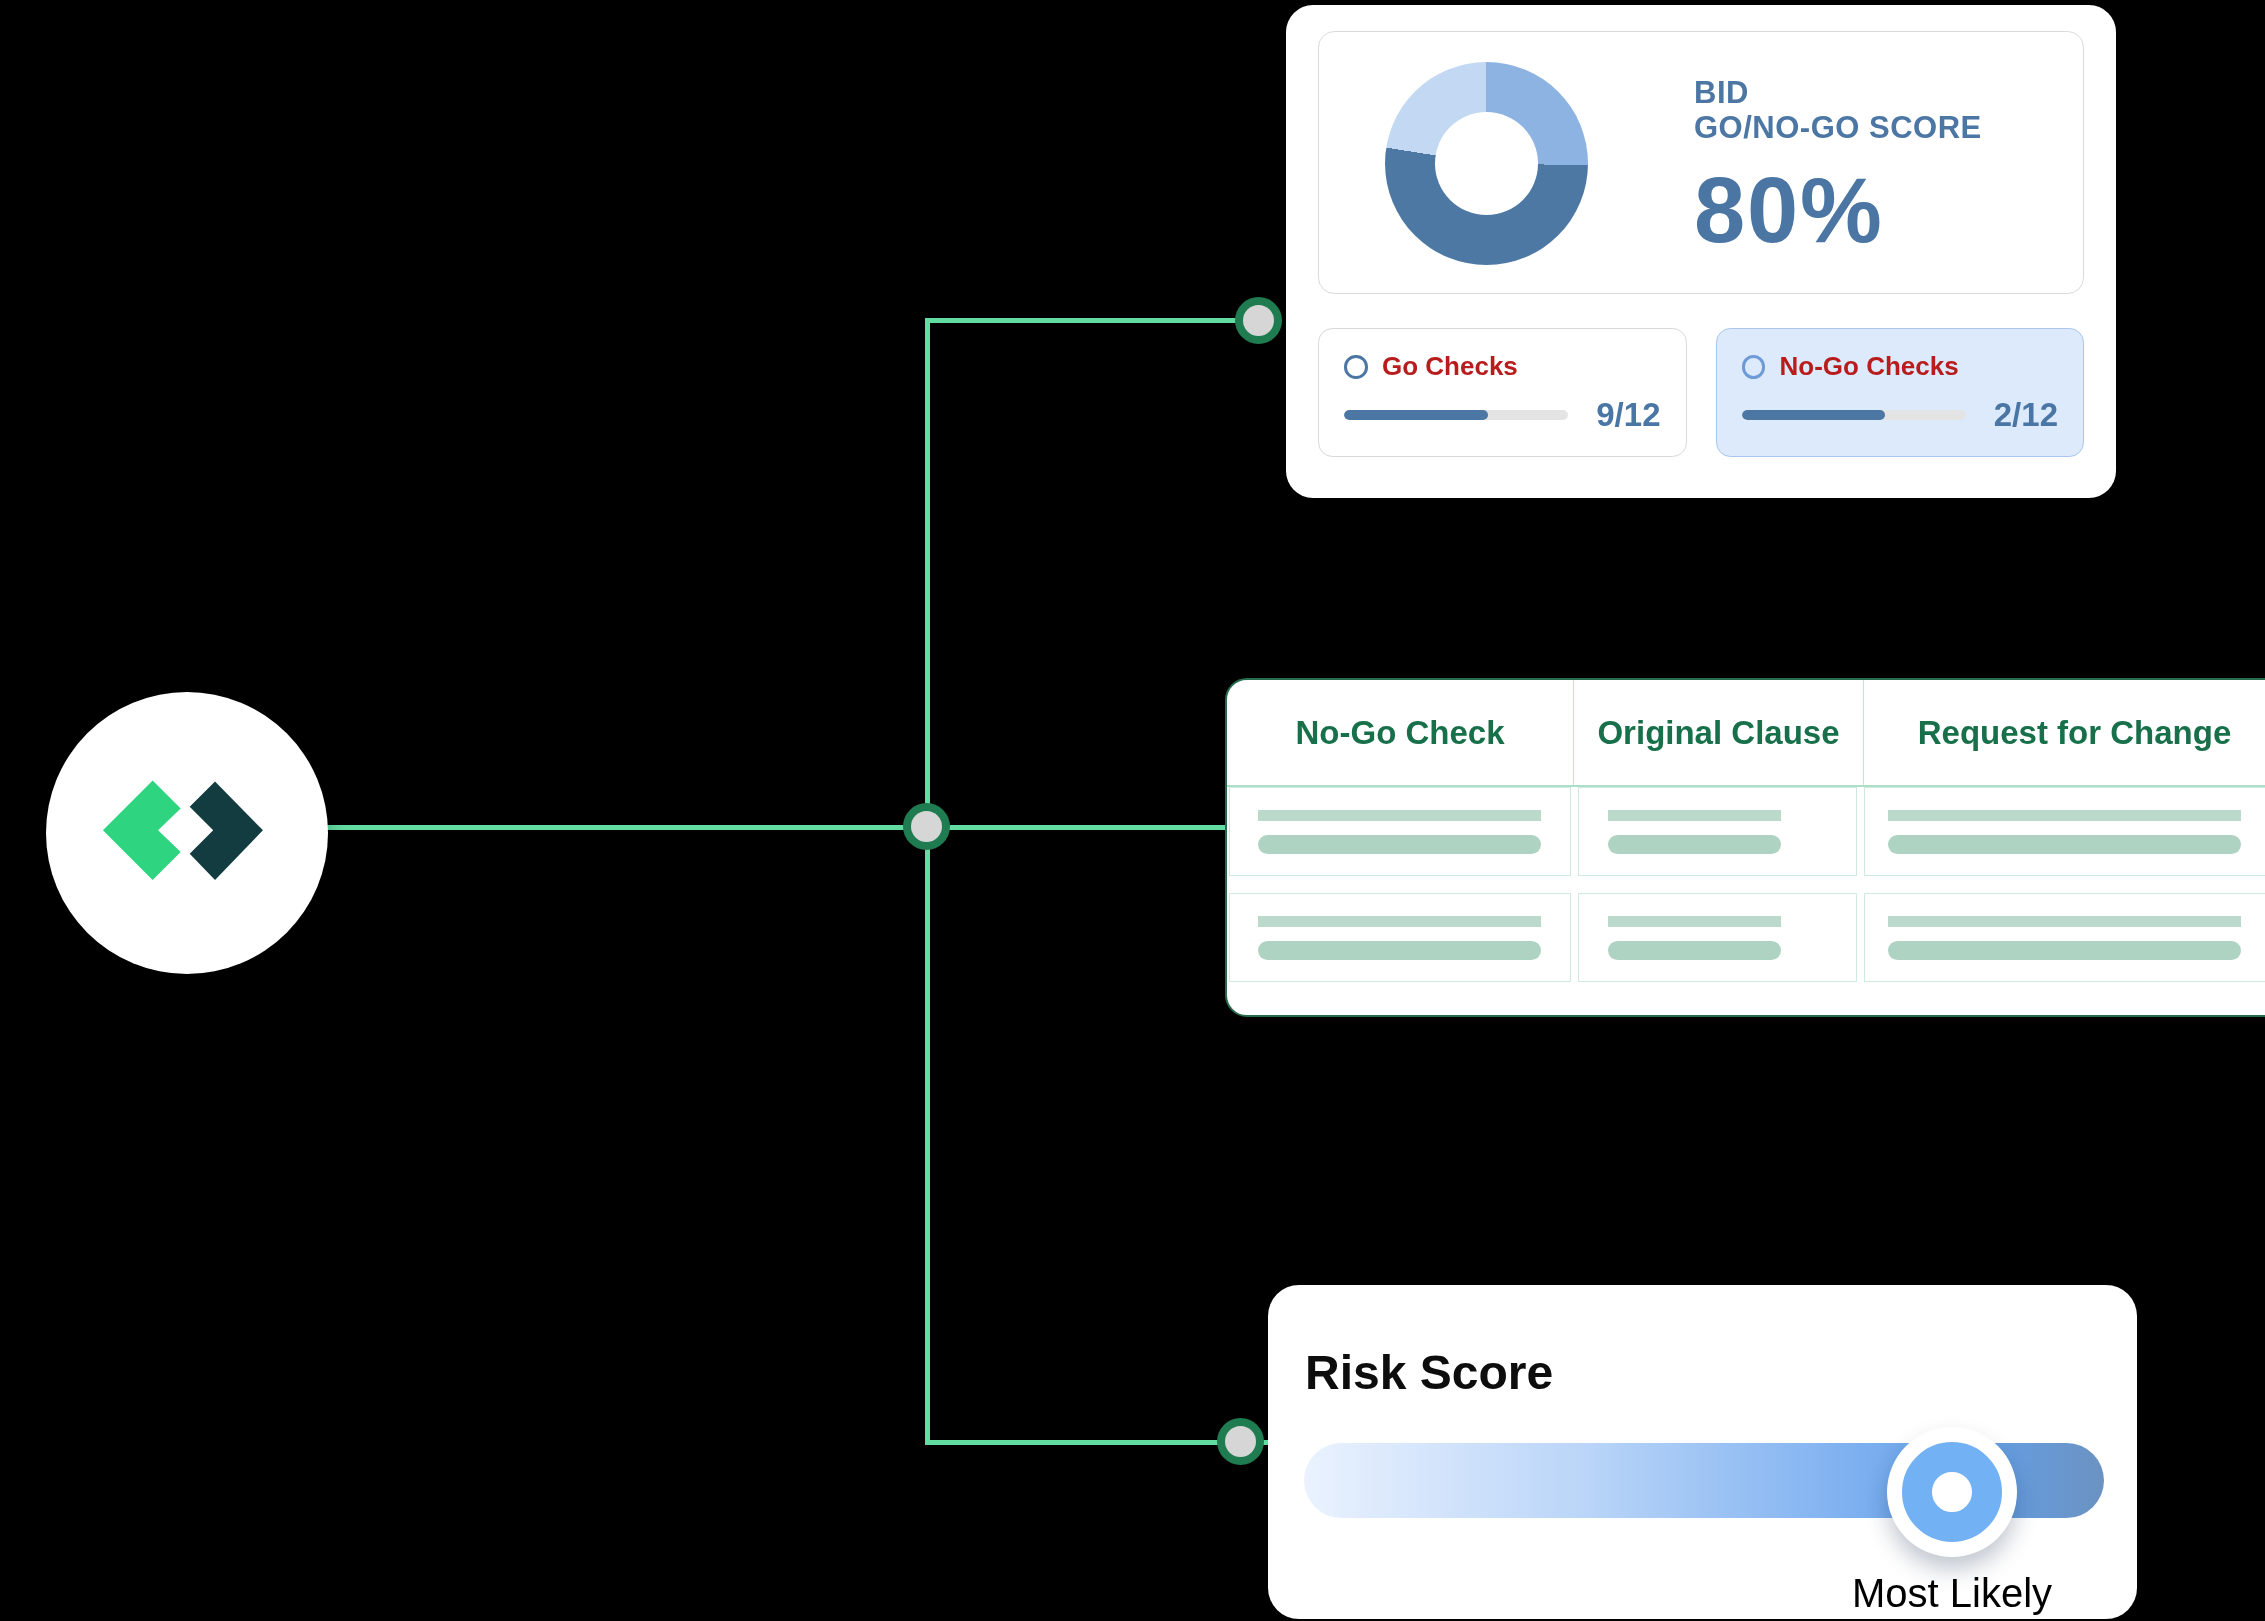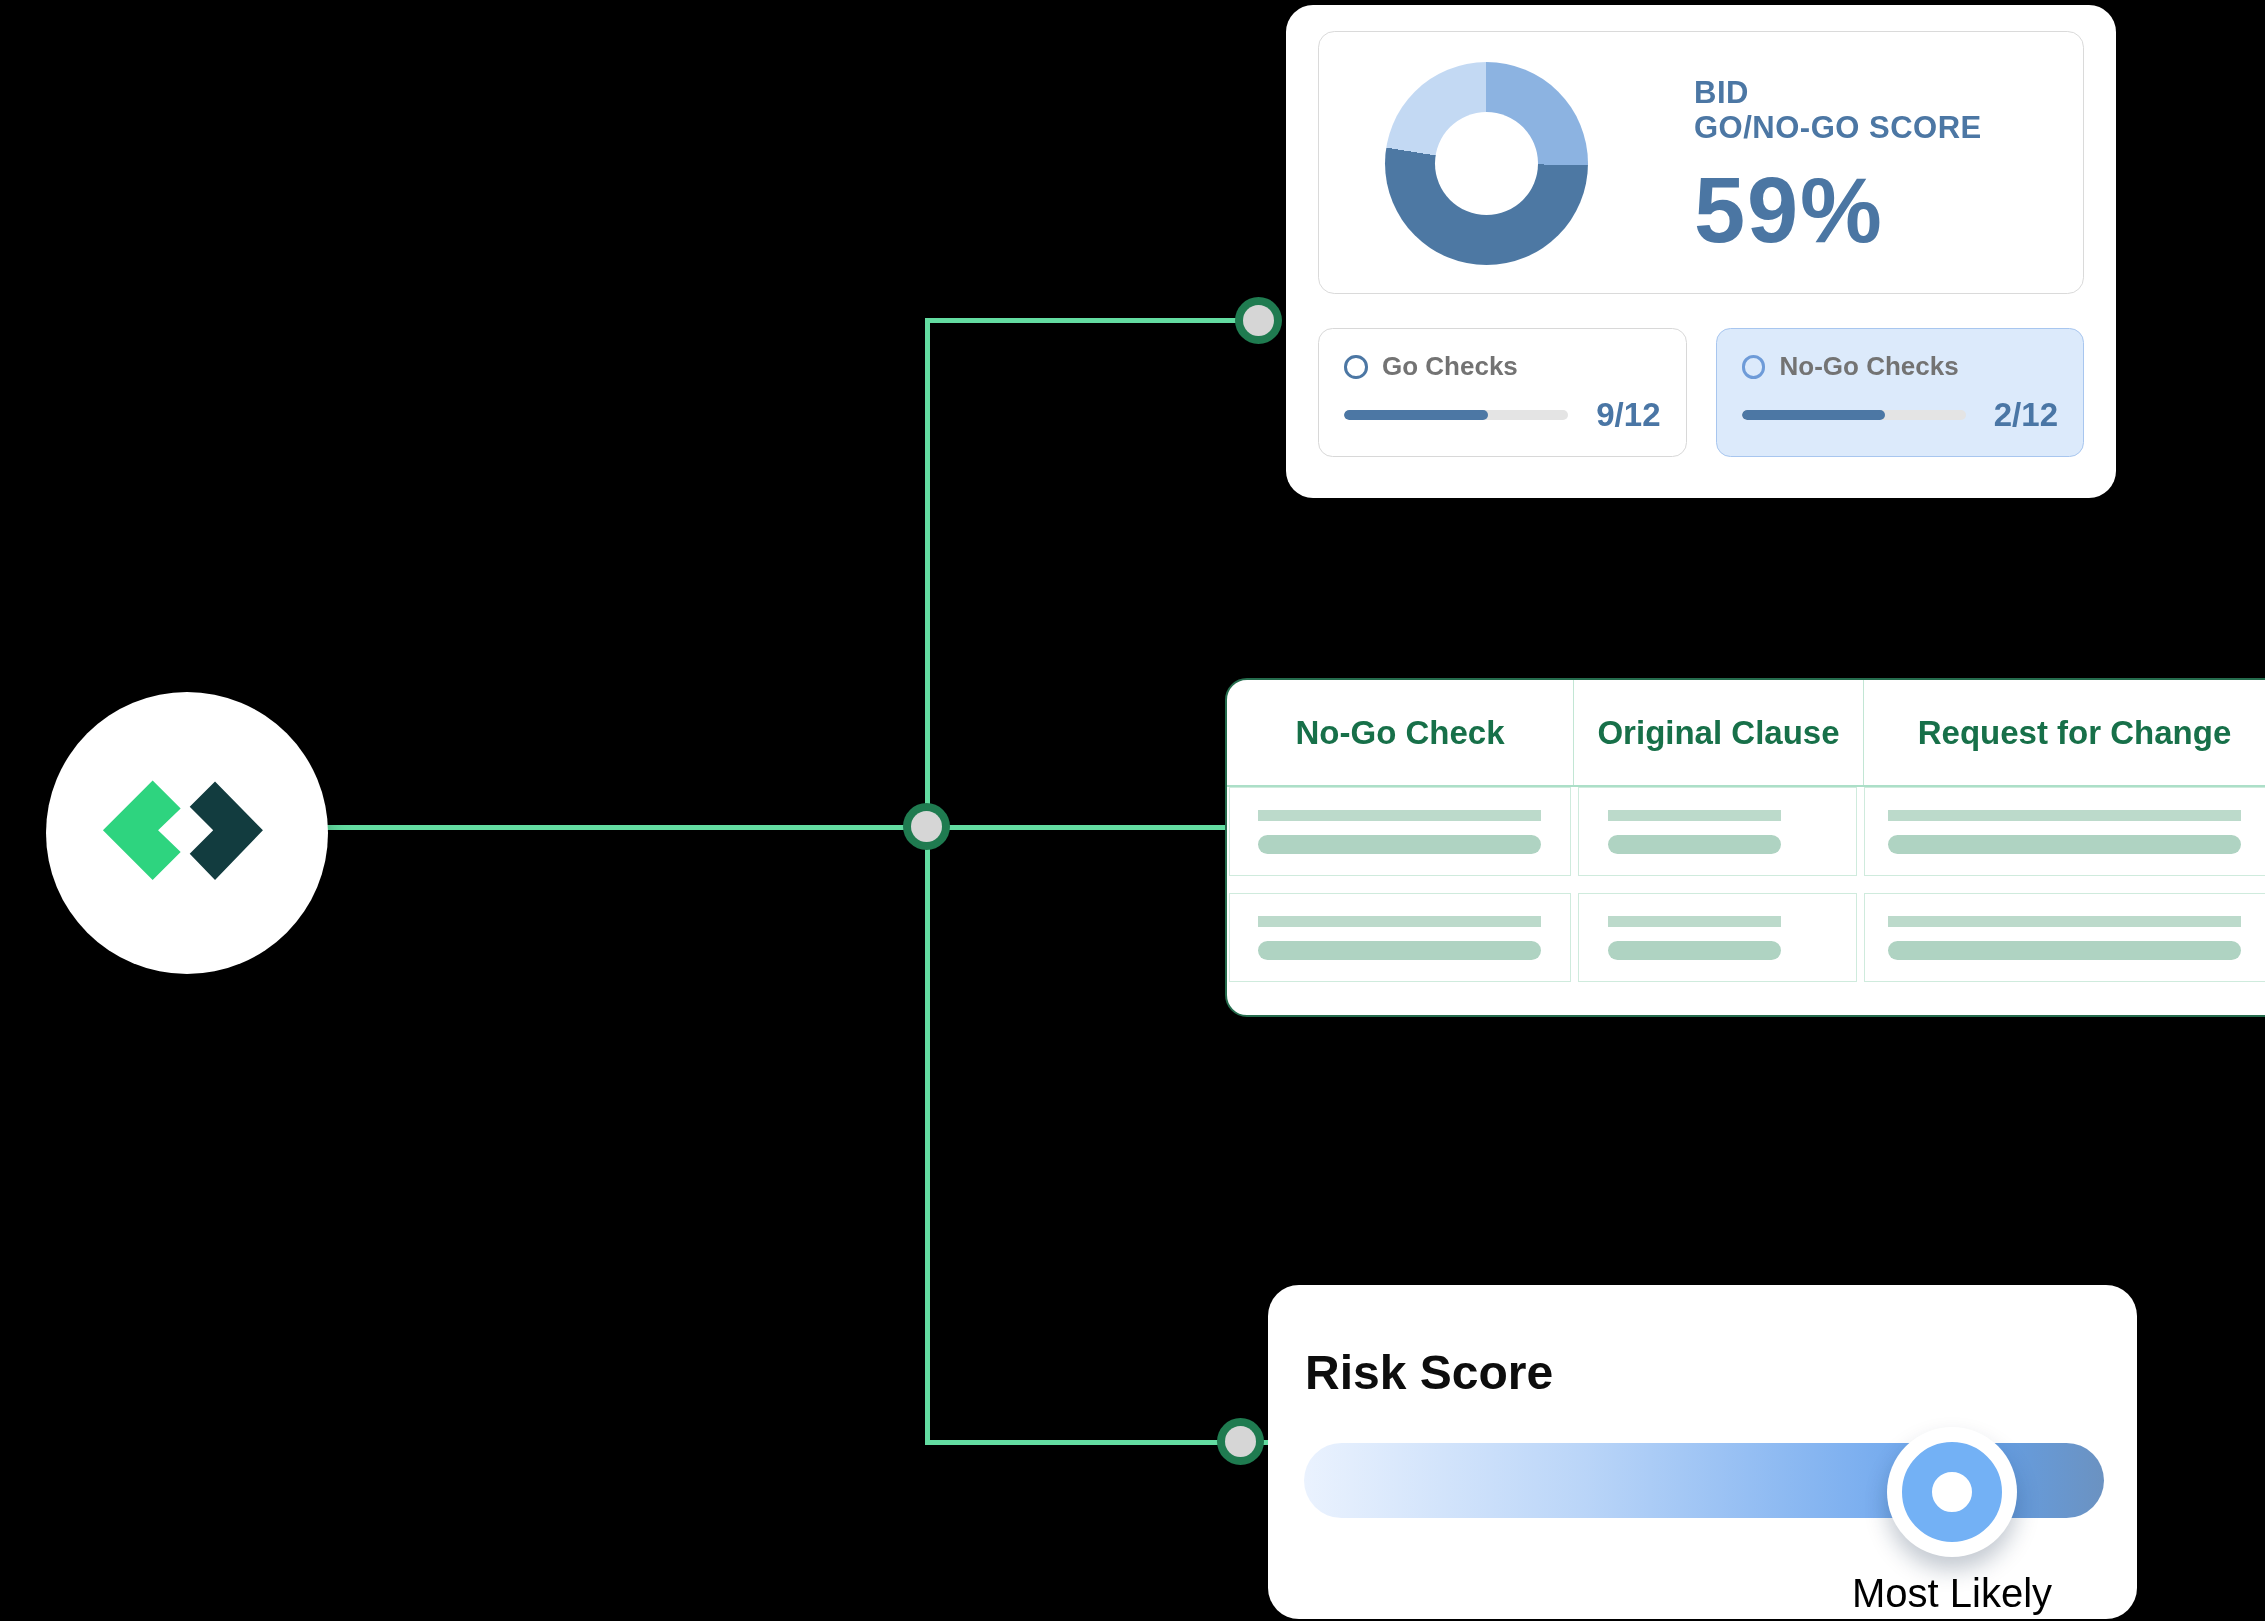--- a/index.html
+++ b/index.html
@@ -36,21 +36,21 @@
   .score-text{position:absolute;left:375px;top:43px;}
   .score-label{font-size:31px;line-height:35px;font-weight:700;color:#4C77A4;letter-spacing:0.5px;}
   .score-value{font-size:92px;font-weight:700;color:#4B76A3;letter-spacing:1.8px;margin-top:12.7px;}
   .checks-row{position:absolute;left:32px;top:323px;width:766px;height:129px;display:flex;gap:29px;}
   .check-card{flex:1;border-radius:14.5px;box-sizing:border-box;display:flex;flex-direction:column;
               justify-content:space-between;padding:22px 25px;background:#fff;border:1.8px solid #D8D8D8;}
   .check-card.nogo{background:#DCEAFB;border-color:#A8C6EF;}
   .check-head{display:flex;align-items:center;gap:14.5px;}
   .check-ring{width:23.5px;height:23.5px;border-radius:50%;border:3.6px solid #4C77A4;box-sizing:border-box;flex:none;}
   .check-card.nogo .check-ring{border-color:#6E9BD8;}
-  .check-label{font-size:26px;font-weight:700;color:#737373;}
+  .check-label{font-size:26px;font-weight:700;color:#b91c1c;}
   .check-progress{display:flex;align-items:center;gap:28px;}
   .progress-track{flex:1;height:10px;border-radius:5.4px;background:#E4E4E4;overflow:hidden;}
   .progress-fill{height:100%;border-radius:5.4px;background:#4C77A4;width:0;}
   .check-value{font-size:33px;font-weight:700;color:#4A76A5;}
   
   .table-card{left:1193px;top:678px;width:1062px;height:339px;border:2.7px solid #256C4D;
               border-radius:22px;box-sizing:border-box;overflow:hidden;}
   .table-header{display:grid;grid-template-columns:347px 290px 1fr;height:105px;align-items:center;}
   .table-header .th{font-size:33px;font-weight:700;color:#177049;text-align:center;
                     height:100%;display:flex;align-items:center;justify-content:center;}
@@ -96,21 +96,21 @@
       <polygon fill="#123C3F" points="202,864 174,892 200,918 174,944 202,973 255,918"></polygon>
     </svg>
   </div>
 
   <div class="card score-card">
     <div class="score-top">
       <div class="donut" style="background: conic-gradient(rgb(140, 179, 225) 0deg, rgb(140, 179, 225) 91deg, rgb(77, 120, 163) 91deg, rgb(77, 120, 163) 279deg, rgb(195, 217, 243) 279deg, rgb(195, 217, 243) 360deg);"></div>
       <div class="score-text">
         <div class="score-label">BID</div>
         <div class="score-label">GO/NO-GO SCORE</div>
-        <div class="score-value">59%</div>
+        <div class="score-value">80%</div>
       </div>
     </div>
     <div class="checks-row">
       <div class="check-card go">
         <div class="check-head">
           <span class="check-ring"></span>
           <span class="check-label">Go Checks</span>
         </div>
         <div class="check-progress">
           <div class="progress-track">

